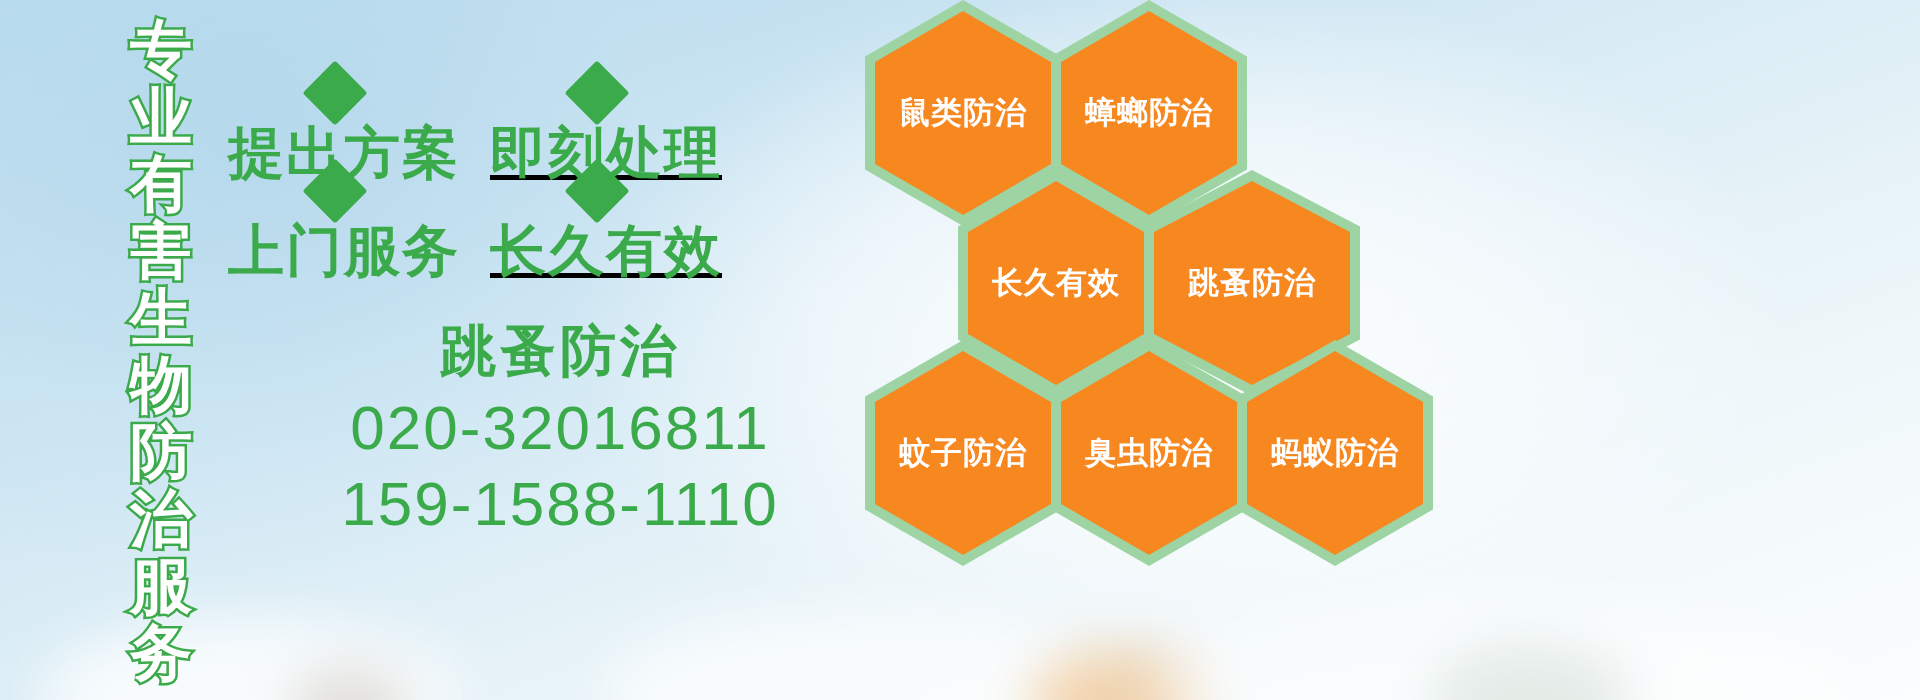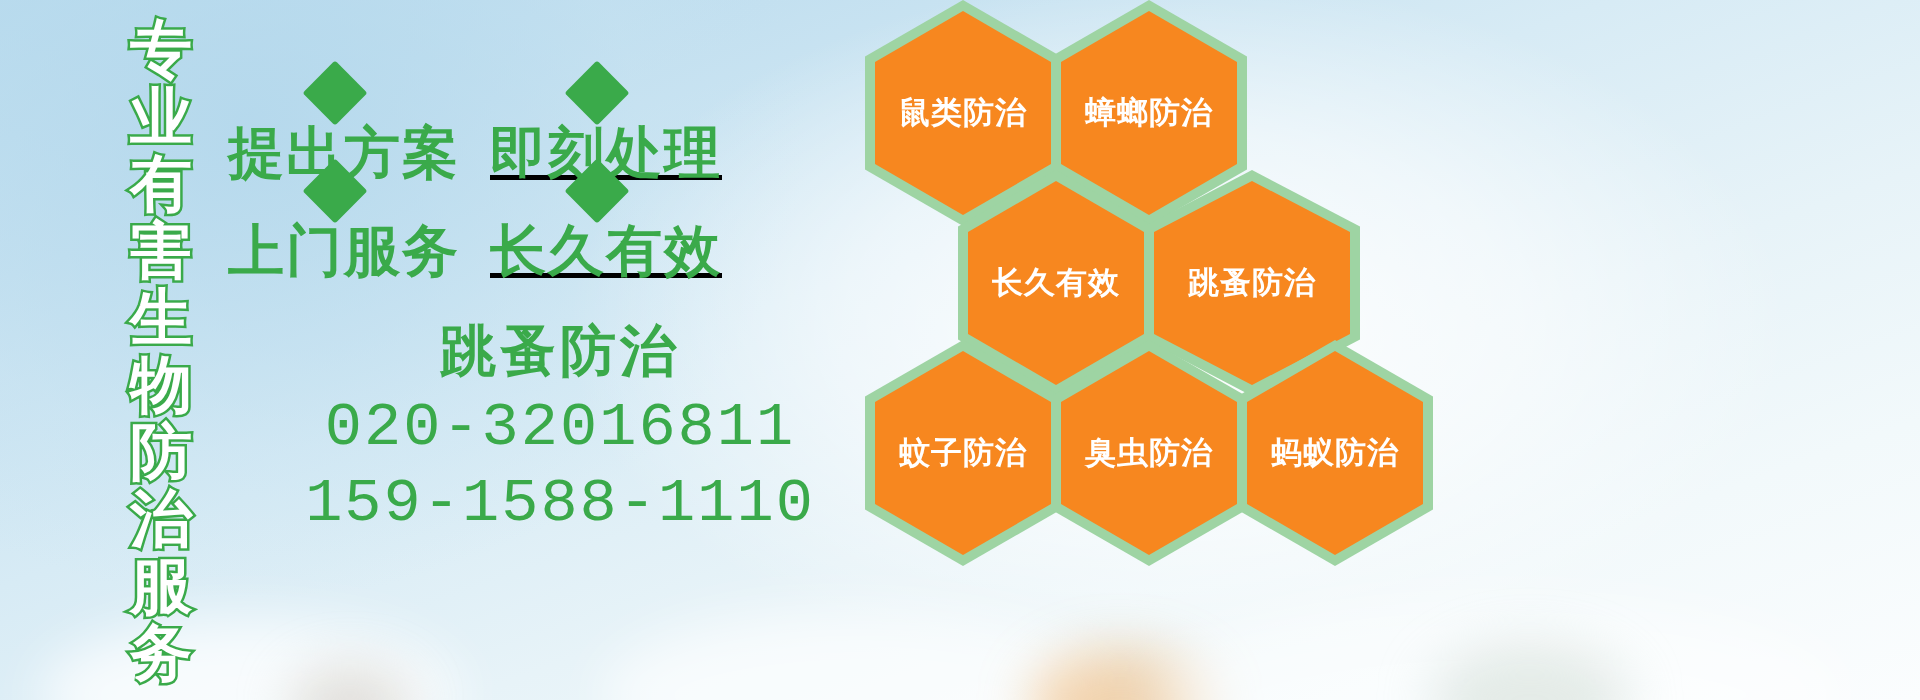--- a/index.html
+++ b/index.html
@@ -54,21 +54,21 @@
   }
 
   
   #contact{position:absolute;left:300px;top:312px;width:520px;text-align:center;}
   #contact .ctitle{
     font-size:56px;font-weight:bold;color:#3aaa4a;letter-spacing:4px;
     font-family:"DejaVu Sans","Liberation Sans",sans-serif;line-height:78px;
   }
   #contact .cphone{
     font-size:62px;color:#3aaa4a;letter-spacing:2px;line-height:76px;
-    font-family:Liberation Mono, monospace;
+    font-family:Liberation Sans, sans-serif;
   }
 
   
   #honeycomb{position:absolute;left:855px;top:-10px;width:620px;height:580px;}
   .hexwrap{position:absolute;width:196px;height:226px;}
   .hex{
     position:absolute;inset:0;
     background:#9ed4a3;
     clip-path:polygon(50% 0%,100% 25%,100% 75%,50% 100%,0% 75%,0% 25%);
   }

